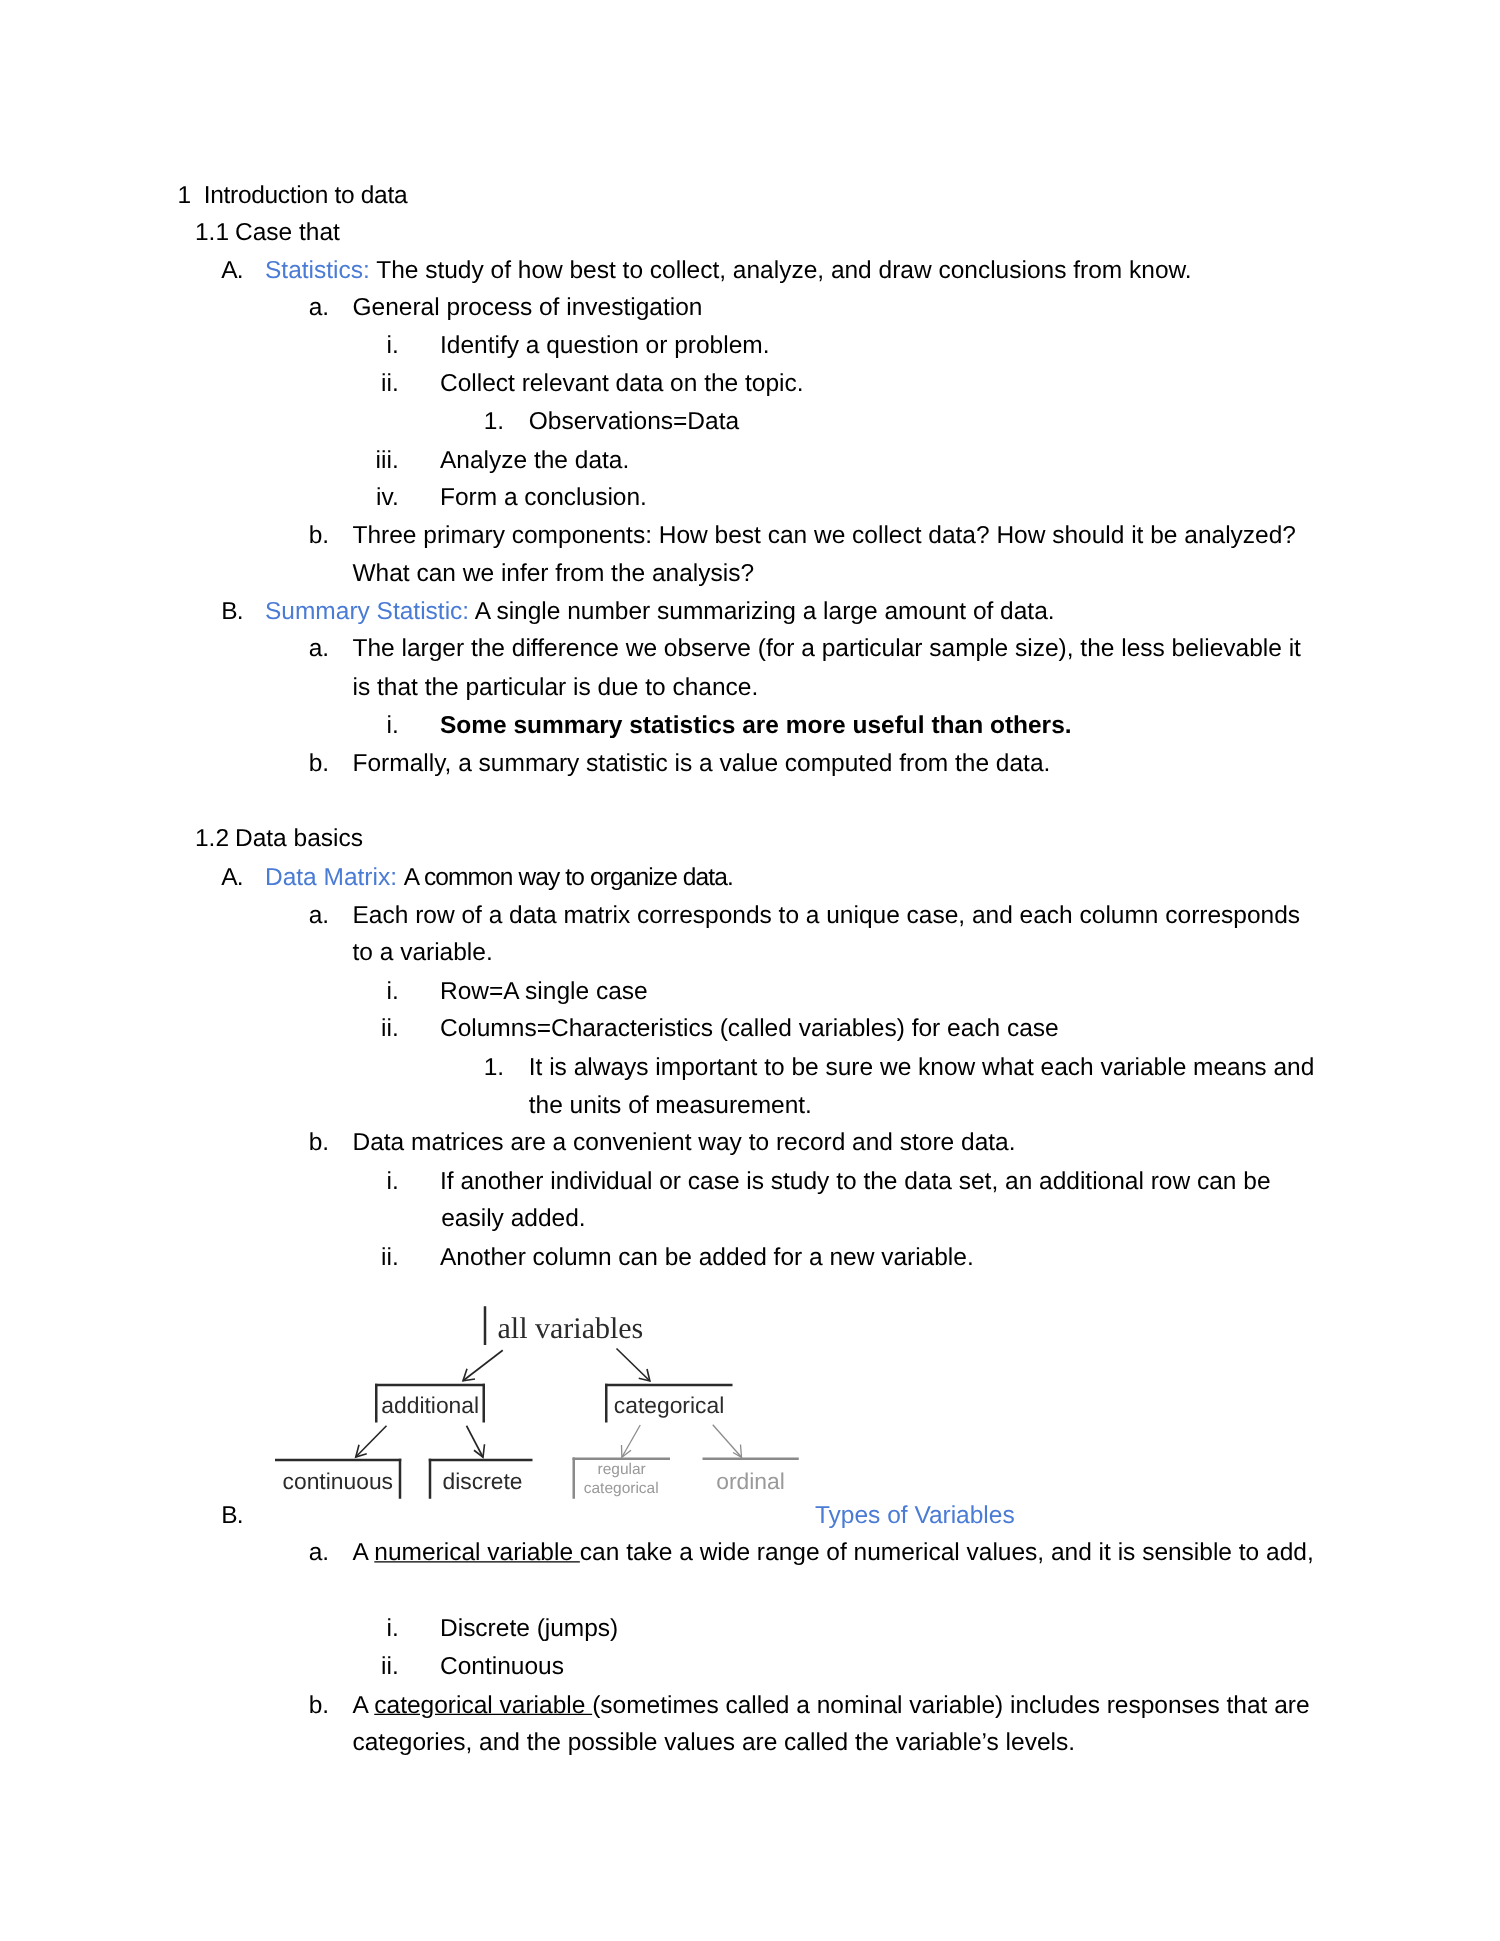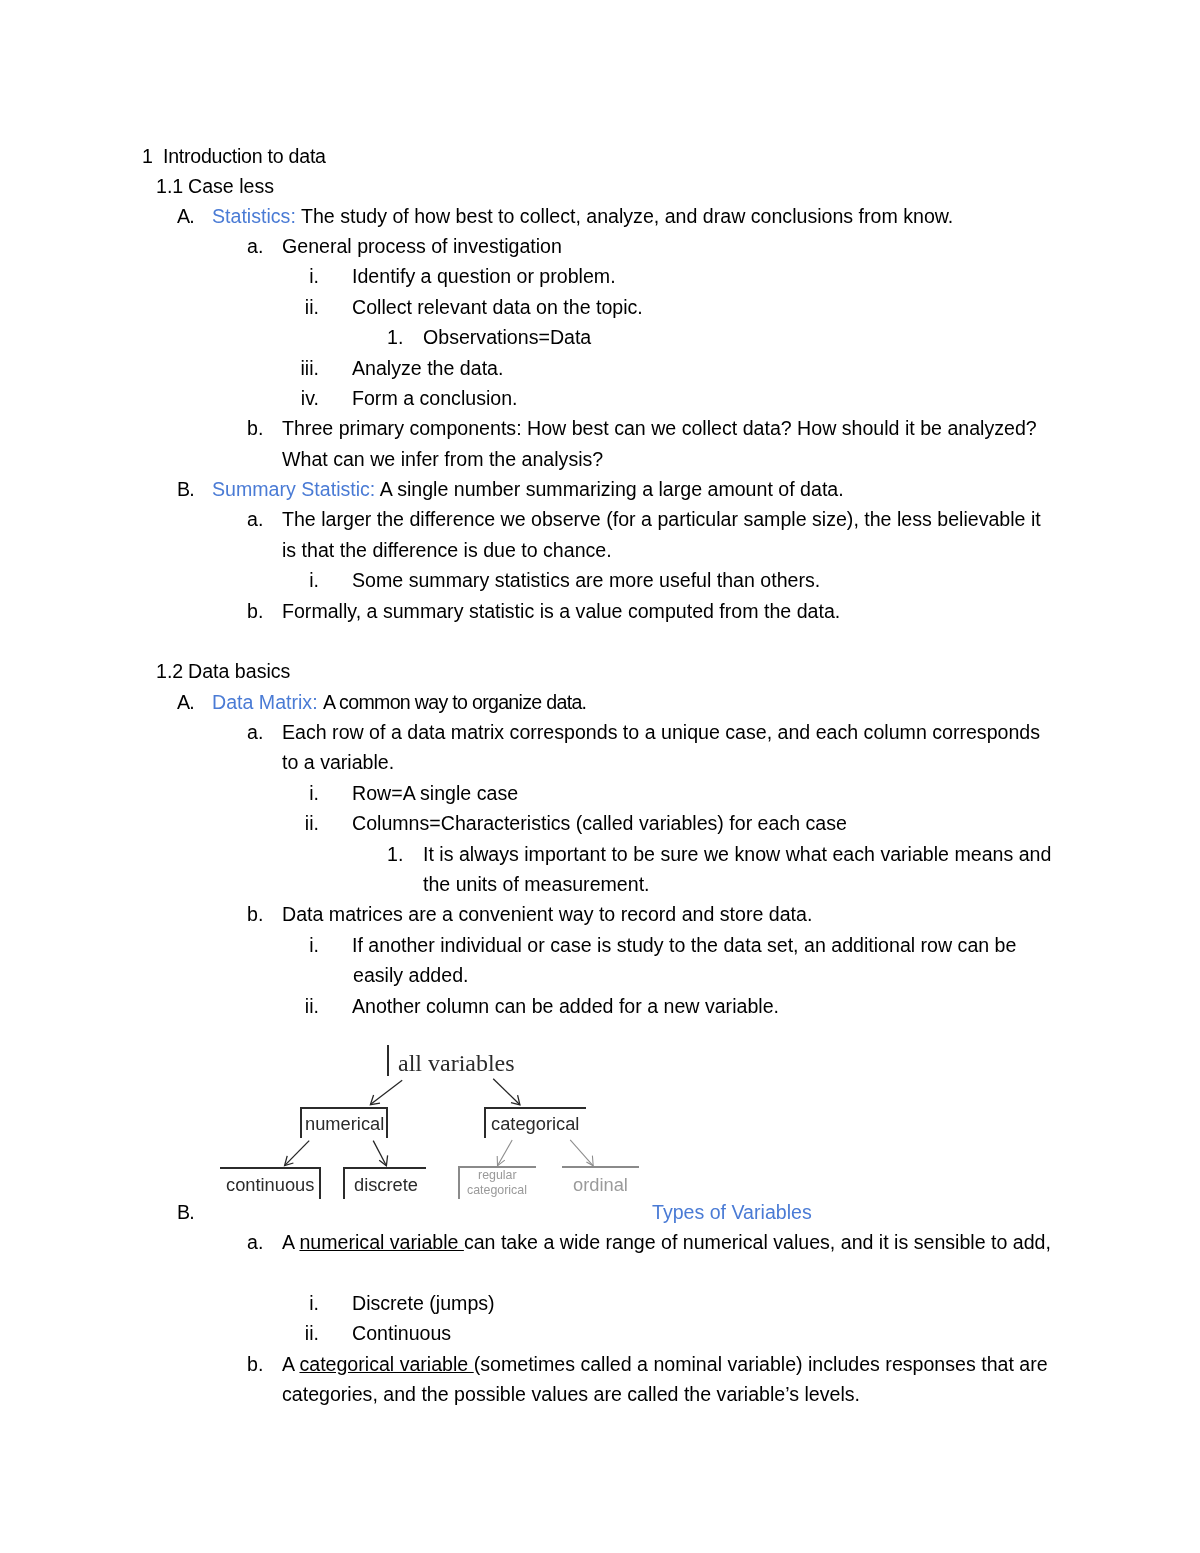--- a/index.html
+++ b/index.html
@@ -35,21 +35,21 @@
 
 <div class="page">
 
 <div class="row" style="left:142px;top:145px;">
   <span class="mark" style="left:0;">1</span>
   <span class="txt" style="left:21px;"><b class="ttl">Introduction to data</b></span>
 </div>
 
 <div class="row" style="left:156px;top:174.6px;">
   <span class="mark" style="left:0;">1.1</span>
-  <span class="txt" style="left:32px;">Case less</span>
+  <span class="txt" style="left:32px;">Case that</span>
 </div>
 
 <div class="row" style="left:177px;top:204.6px;">
   <span class="mark" style="left:0;"><b>A.</b></span>
   <span class="txt" style="left:35px;"><span class="blue term">Statistics:</span> <span>The study of how best to collect, analyze, and draw conclusions from know.</span></span>
 </div>
 
 <div class="row" style="left:247px;top:235px;">
   <span class="mark" style="left:0;">a.</span>
   <span class="txt" style="left:35px;">General process of investigation</span>
@@ -88,25 +88,25 @@
 
 <div class="row" style="left:177px;top:478px;">
   <span class="mark" style="left:0;"><b>B.</b></span>
   <span class="txt" style="left:35px;"><span class="blue term">Summary Statistic:</span> <span>A single number summarizing a large amount of data.</span></span>
 </div>
 
 <div class="row" style="left:247px;top:508.4px;">
   <span class="mark" style="left:0;">a.</span>
   <span class="txt" style="left:35px;">The larger the difference we observe (for a particular sample size), the less believable it</span>
 </div>
-<div class="row" style="left:282px;top:538.8px;">is that the difference is due to chance.</div>
+<div class="row" style="left:282px;top:538.8px;">is that the particular is due to chance.</div>
 
 <div class="row" style="left:282px;top:569.2px;">
   <span class="mark r" style="left:0;width:37px;">i.</span>
-  <span class="txt" style="left:70px;">Some summary statistics are more useful than others.</span>
+  <span class="txt" style="left:70px;font-weight:bold;">Some summary statistics are more useful than others.</span>
 </div>
 
 <div class="row" style="left:247px;top:599.5px;">
   <span class="mark" style="left:0;">b.</span>
   <span class="txt" style="left:35px;">Formally, a summary statistic is a value computed from the data.</span>
 </div>
 
 <div class="row" style="left:156px;top:660.3px;">
   <span class="mark" style="left:0;">1.2</span>
   <span class="txt" style="left:32px;">Data basics</span>
@@ -156,21 +156,21 @@
 </div>
 
 <div class="diagram" style="left:0;top:0;width:1200px;height:1553px;">
 
   <div class="dline" style="left:387px;top:1045px;width:2px;height:31px;"></div>
   <div class="dlabel serif" style="left:398px;top:1049.5px;font-size:24px;">all variables</div>
 
   <div class="dline" style="left:300px;top:1107px;width:88px;height:2px;"></div>
   <div class="dline" style="left:300px;top:1107px;width:2px;height:31px;"></div>
   <div class="dline" style="left:386px;top:1107px;width:2px;height:31px;"></div>
-  <div class="dlabel" style="left:305px;top:1113px;font-size:18.3px;">numerical</div>
+  <div class="dlabel" style="left:305px;top:1113px;font-size:18.3px;">additional</div>
 
   <div class="dline" style="left:484px;top:1107px;width:102px;height:2px;"></div>
   <div class="dline" style="left:484px;top:1107px;width:2px;height:31px;"></div>
   <div class="dlabel" style="left:491px;top:1113px;font-size:18.3px;">categorical</div>
 
   <div class="dline" style="left:220px;top:1167px;width:101px;height:2px;"></div>
   <div class="dline" style="left:319px;top:1167px;width:2px;height:32px;"></div>
   <div class="dlabel" style="left:226px;top:1174px;font-size:18.3px;">continuous</div>
 
   <div class="dline" style="left:343px;top:1167px;width:83px;height:2px;"></div>

